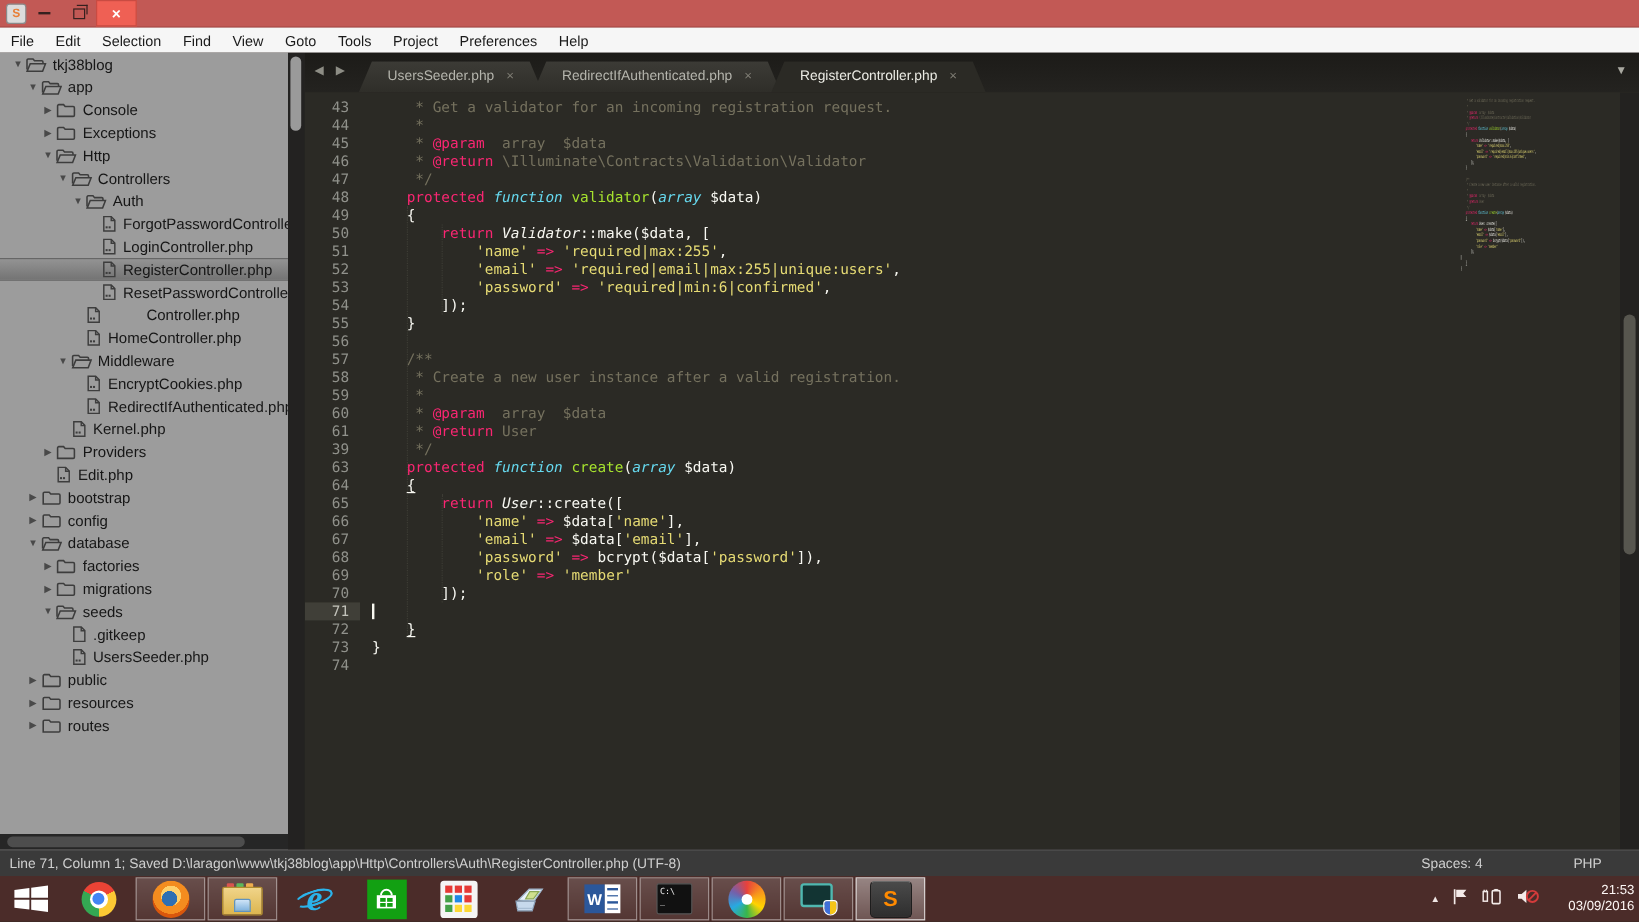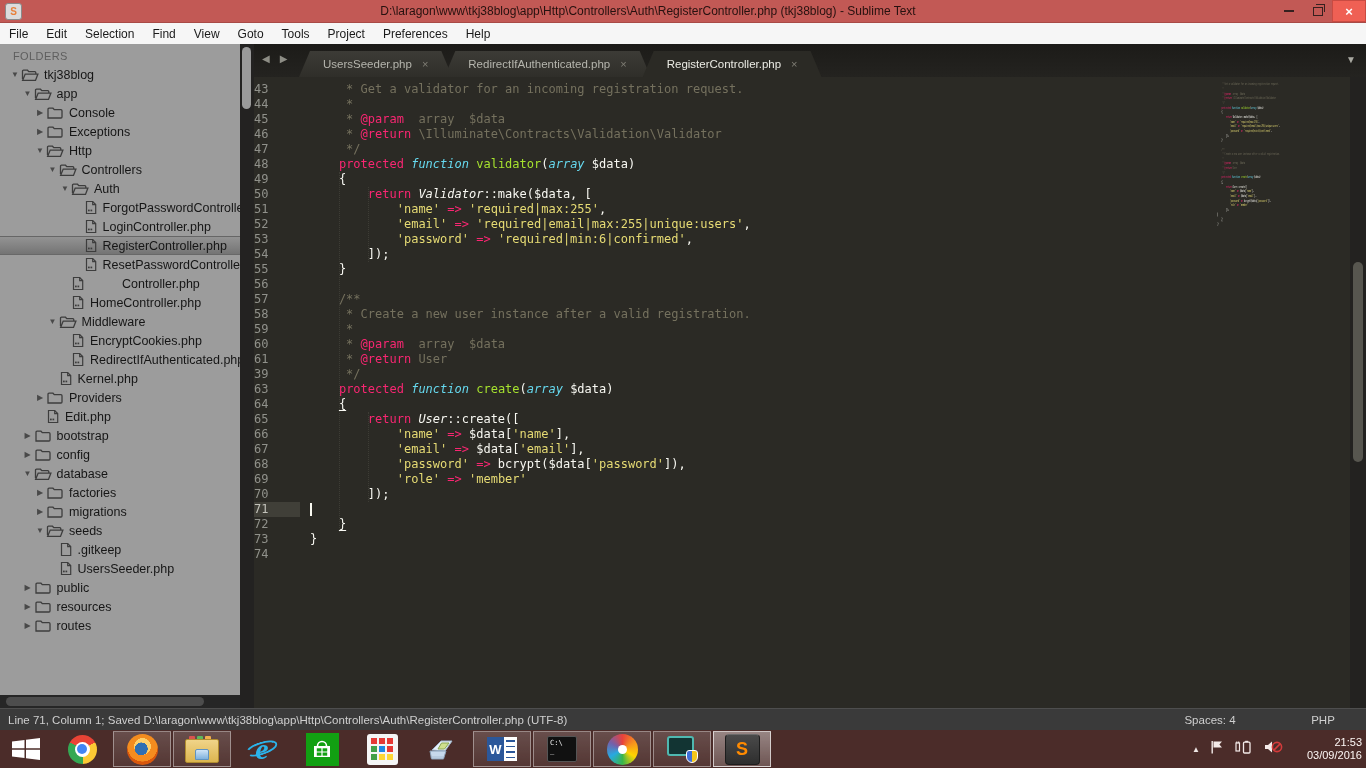--- a/index.html
+++ b/index.html
@@ -46,21 +46,21 @@
   .tabs{display:flex;margin-left:45px;}
   .tab{height:26px;display:flex;align-items:center;justify-content:center;gap:10px;
        padding:0 24px;font-size:11.5px;color:#b5b5ad;position:relative;
        background:linear-gradient(#3c3b36,#2f2e29);
        clip-path:polygon(11px 0,calc(100% - 11px) 0,100% 100%,0 100%);margin-right:-8px;}
   .tab .tab-close{color:#817f76;font-size:11px;}
   .tab.active{background:#2b2a25;color:#ebebe4;z-index:2;}
   .tab-overflow{position:absolute;right:10px;top:10px;color:#a9a9a1;font-size:10px;}
   .editor{position:absolute;left:0;top:33px;right:0;bottom:0;background:#2b2a25;overflow:hidden;}
   .gutter{position:absolute;left:0;top:5px;width:46px;font-family:"DejaVu Sans Mono",monospace;
-          font-size:12px;line-height:15px;color:#90918b;text-align:left;}
+          font-size:12px;line-height:15px;color:#90918b;text-align:right;}
   .gnum{height:15px;padding-right:9px;}
   .gnum.cur{background:#403f38;color:#c2c2ba;}
   .code-area{position:absolute;left:46px;top:5px;right:130px;}
   pre.code{margin:0;font-family:"DejaVu Sans Mono",monospace;font-size:12px;line-height:15px;
            padding-left:10px;}
   .cline{height:15px;white-space:pre;}
   .tok-c{color:#75715e}.tok-k{color:#f92672}.tok-t{color:#66d9ef;font-style:italic}
   .tok-f{color:#a6e22e}.tok-s{color:#e6db74}.tok-p{color:#f8f8f2}
   .tok-ci{color:#f8f8f2;font-style:italic}
   .tok-u{color:#f8f8f2;text-decoration:underline;text-underline-offset:2px;}
@@ -134,21 +134,20 @@
              border-radius:3px 3px 6px 6px;background:linear-gradient(90deg,#3f6fd8 50%,#f5c518 50%);box-sizing:border-box;}
   .st-ic{width:33px;height:29px;background:linear-gradient(#4a4a4a,#2e2e2e);border:1px solid #1d1d1d;
          border-top:1px solid #6a6a6a;border-radius:4px;color:#ff8a00;font-weight:bold;font-size:18px;
          display:flex;align-items:center;justify-content:center;}
 </style>
 </head>
 <body>
 
 <div class="titlebar">
   <div class="app-ic">S</div>
-  <div class="title-text">D:\laragon\www\tkj38blog\app\Http\Controllers\Auth\RegisterController.php (tkj38blog) - Sublime Text</div>
   <div class="wc">
     <div class="wc-btn wc-min">
         <i></i>
       </div>
     <div class="wc-btn wc-rest">
         <i></i>
       </div>
     <div class="wc-btn wc-close">×</div>
   </div>
 </div>
@@ -162,21 +161,20 @@
     <div class="menu-item">Goto</div>
     <div class="menu-item">Tools</div>
     <div class="menu-item">Project</div>
     <div class="menu-item">Preferences</div>
     <div class="menu-item">Help</div>
   </div>
 
 <div class="main">
 
   <div class="sidebar">
-    <div class="sb-header">FOLDERS</div>
     <div class="tree" id="tree">
         <div class="tree-row" style="padding-left: 9px;">
           <span class="tree-arrow">▼</span>
           <span class="tree-ico">
             <svg width="18" height="15" viewBox="0 0 18 15">
               <path d="M1.5 12 V4.2 a1 1 0 0 1 1-1 h4 l1.3 1.5 h6 a1 1 0 0 1 1 1 V7" fill="none" stroke="#3d3d3d" stroke-width="1.3"></path>
               <path d="M4.2 7.1 H16.9 L14.5 13.4 H1.6 Z" fill="none" stroke="#3d3d3d" stroke-width="1.3"></path>
             </svg>
           </span>
           <span>tkj38blog</span>

